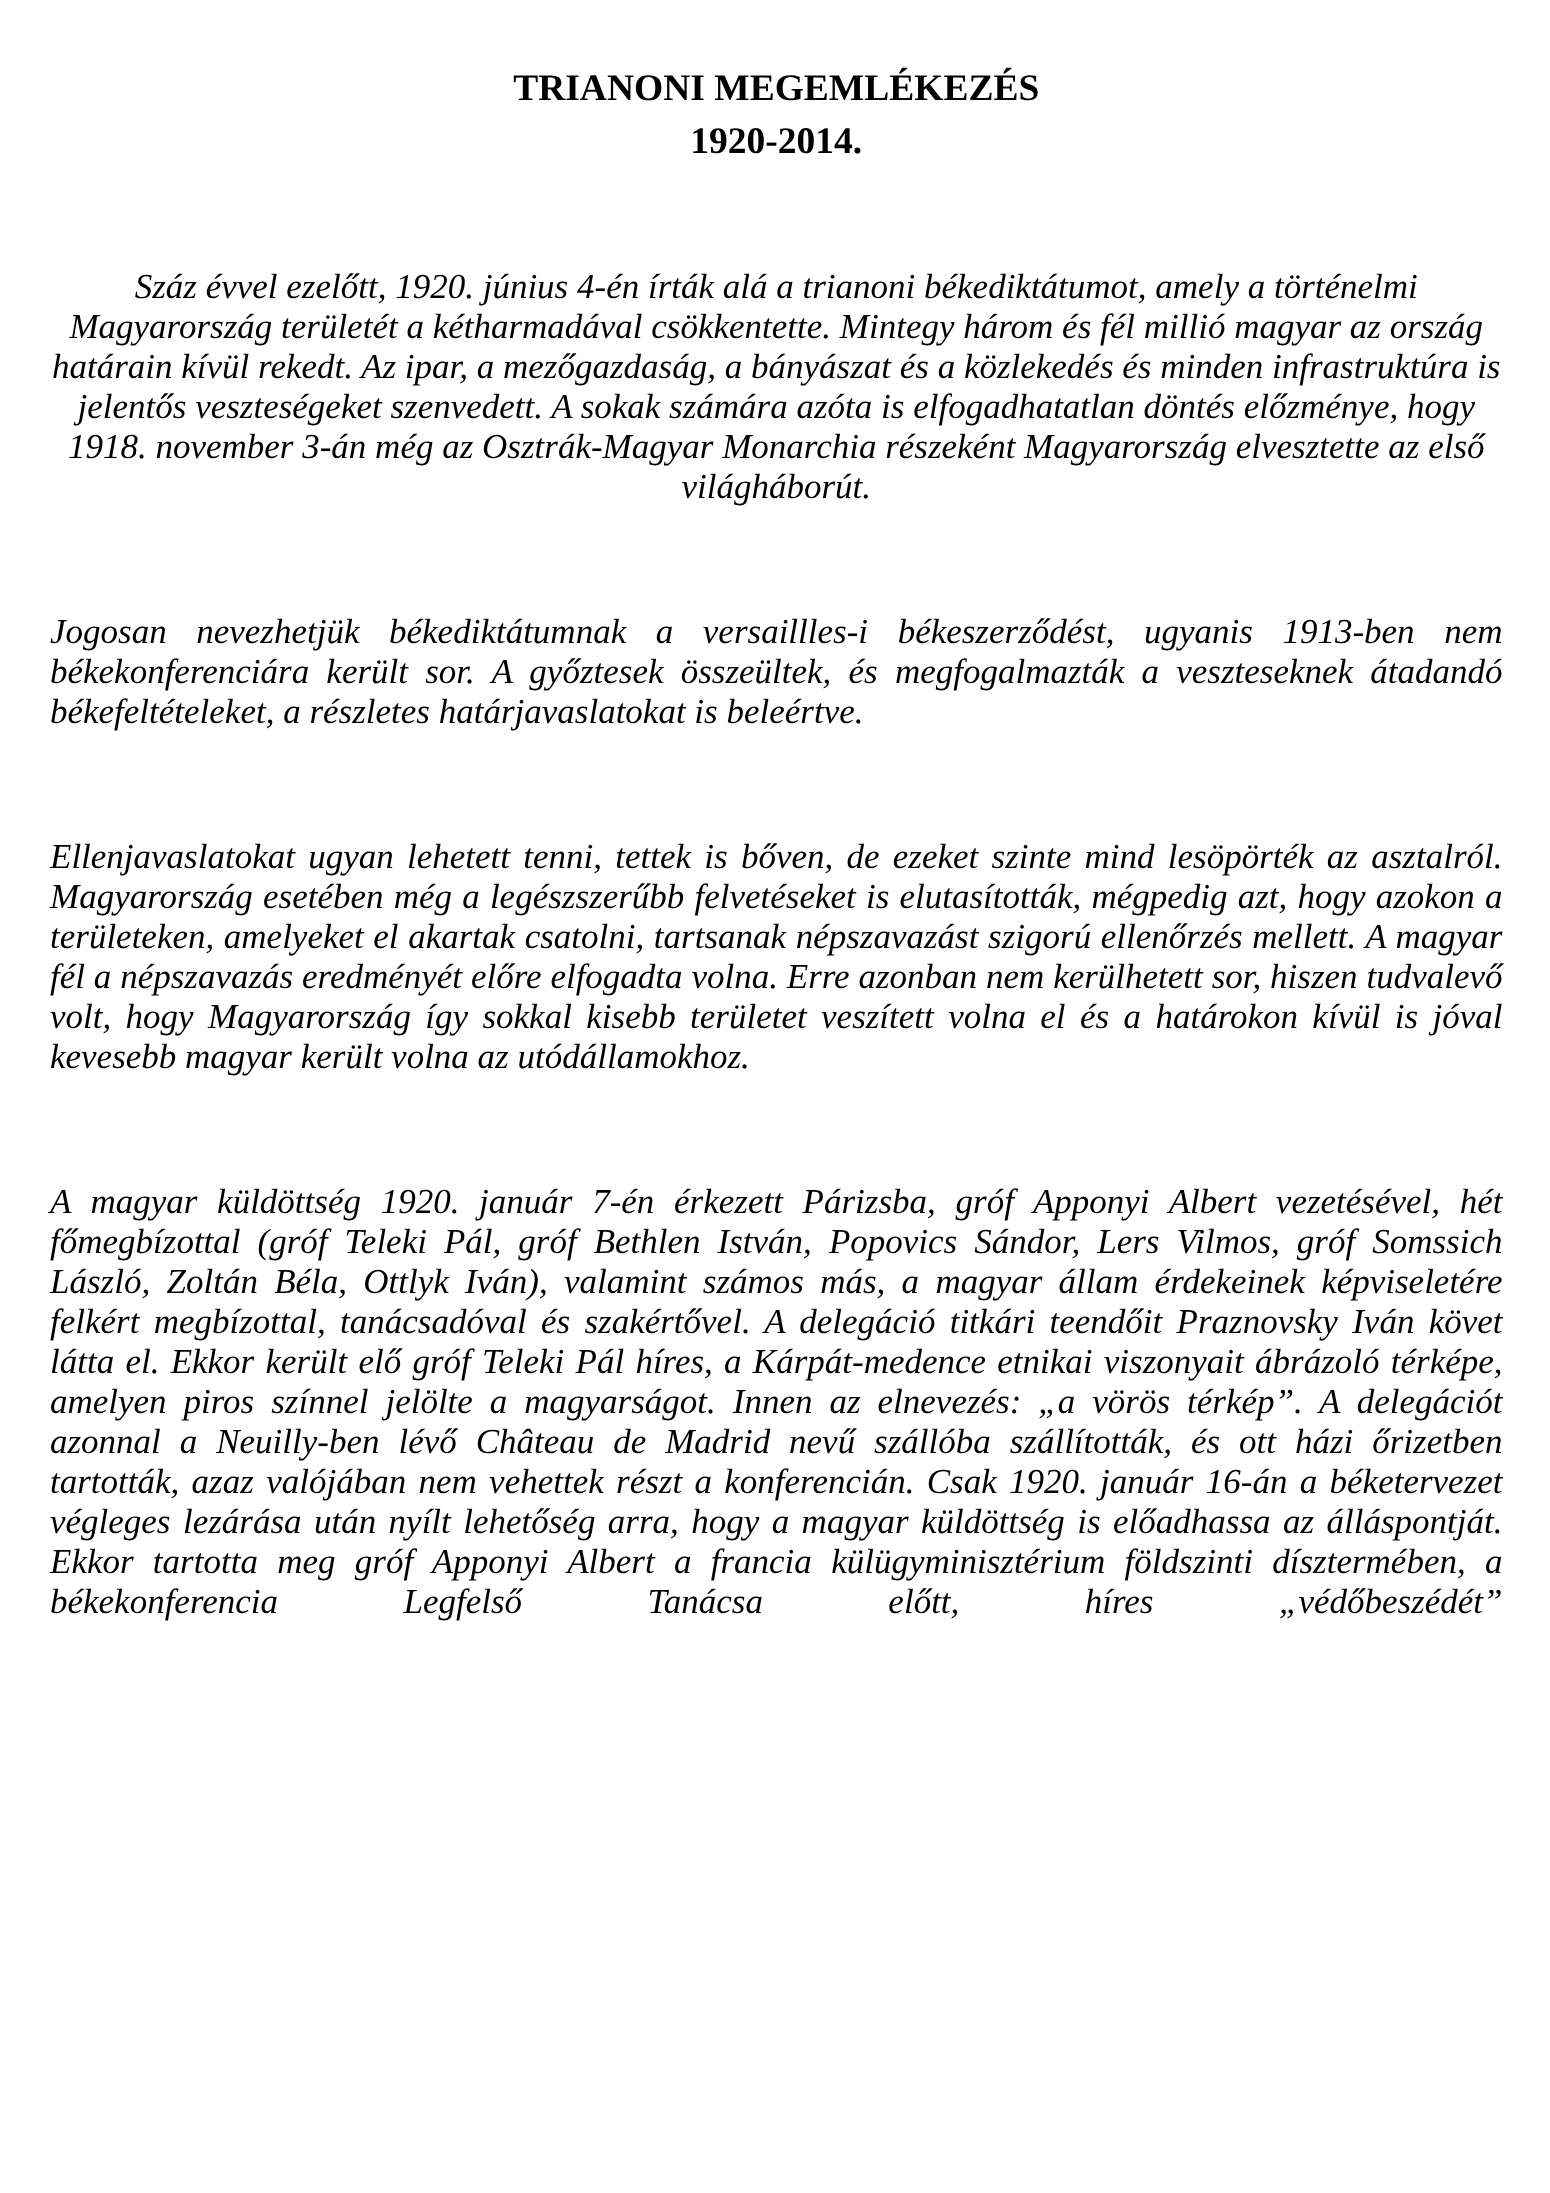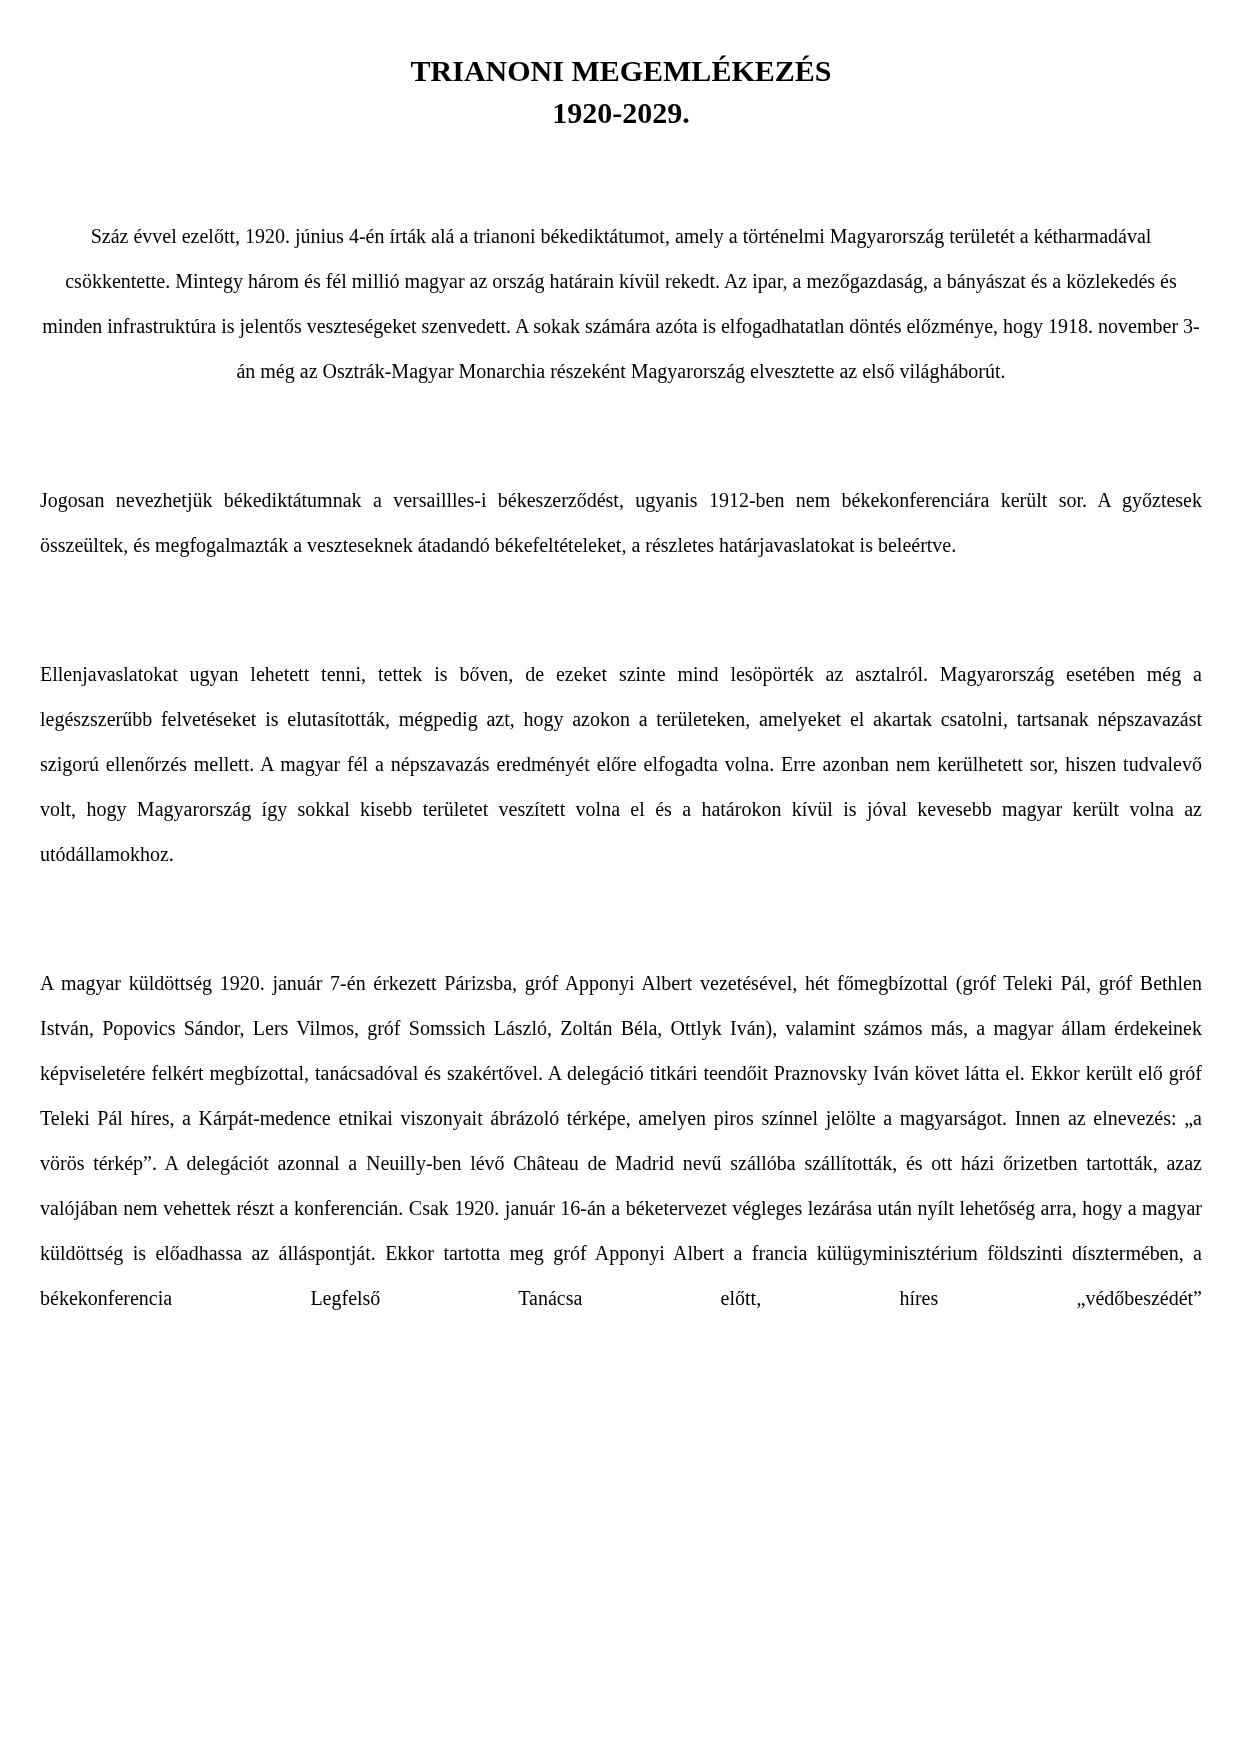--- a/index.html
+++ b/index.html
@@ -24,23 +24,24 @@
   .title-block {
     text-align: center;
   }
   .doc-title, .doc-subtitle {
     font-size: 30px;
     line-height: 42px;
     font-weight: bold;
     margin: 0;
   }
   p.body-par {
-    font-size: 20px;
-    line-height: 45px;
+    font-size: 28px;
+    line-height: 32px;
     margin: 0;
+    font-style: italic;
   }
   p.center {
     text-align: center;
   }
   p.justify {
     text-align: justify;
   }
   p.justify-full {
     text-align: justify;
     text-align-last: justify;
@@ -48,26 +49,26 @@
   .gap-after-title { margin-top: 80px !important; }
   .gap-block      { margin-top: 84px !important; }
 </style>
 </head>
 <body>
 
 <div class="page">
 
   <div class="title-block">
     <h1 class="doc-title">TRIANONI MEGEMLÉKEZÉS</h1>
-    <h2 class="doc-subtitle">1920-2029.</h2>
+    <h2 class="doc-subtitle">1920-2014.</h2>
   </div>
 
   <p class="body-par center gap-after-title">Száz évvel ezelőtt, 1920. június 4-én írták alá a trianoni békediktátumot, amely a történelmi Magyarország területét a kétharmadával csökkentette. Mintegy három és fél millió magyar az ország határain kívül rekedt. Az ipar, a mezőgazdaság, a bányászat és a közlekedés és minden infrastruktúra is jelentős veszteségeket szenvedett. A sokak számára azóta is elfogadhatatlan döntés előzménye, hogy 1918. november 3-án még az Osztrák-Magyar Monarchia részeként Magyarország elvesztette az első világháborút.</p>
 
-  <p class="body-par justify gap-block">Jogosan nevezhetjük békediktátumnak a versaillles-i békeszerződést, ugyanis 1912-ben nem békekonferenciára került sor. A győztesek összeültek, és megfogalmazták a veszteseknek átadandó békefeltételeket, a részletes határjavaslatokat is beleértve.</p>
+  <p class="body-par justify gap-block">Jogosan nevezhetjük békediktátumnak a versaillles-i békeszerződést, ugyanis 1913-ben nem békekonferenciára került sor. A győztesek összeültek, és megfogalmazták a veszteseknek átadandó békefeltételeket, a részletes határjavaslatokat is beleértve.</p>
 
 
 
   <p class="body-par justify gap-block">Ellenjavaslatokat ugyan lehetett tenni, tettek is bőven, de ezeket szinte mind lesöpörték az asztalról. Magyarország esetében még a legészszerűbb felvetéseket is elutasították, mégpedig azt, hogy azokon a területeken, amelyeket el akartak csatolni, tartsanak népszavazást szigorú ellenőrzés mellett. A magyar fél a népszavazás eredményét előre elfogadta volna. Erre azonban nem kerülhetett sor, hiszen tudvalevő volt, hogy Magyarország így sokkal kisebb területet veszített volna el és a határokon kívül is jóval kevesebb magyar került volna az utódállamokhoz.</p>
 
   <p class="body-par justify-full gap-block">A magyar küldöttség 1920. január 7-én érkezett Párizsba, gróf Apponyi Albert vezetésével, hét főmegbízottal (gróf Teleki Pál, gróf Bethlen István, Popovics Sándor, Lers Vilmos, gróf Somssich László, Zoltán Béla, Ottlyk Iván), valamint számos más, a magyar állam érdekeinek képviseletére felkért megbízottal, tanácsadóval és szakértővel. A delegáció titkári teendőit Praznovsky Iván követ látta el. Ekkor került elő gróf Teleki Pál híres, a Kárpát-medence etnikai viszonyait ábrázoló térképe, amelyen piros színnel jelölte a magyarságot. Innen az elnevezés: „a vörös térkép”. A delegációt azonnal a Neuilly-ben lévő Château de Madrid nevű szállóba szállították, és ott házi őrizetben tartották, azaz valójában nem vehettek részt a konferencián. Csak 1920. január 16-án a béketervezet végleges lezárása után nyílt lehetőség arra, hogy a magyar küldöttség is előadhassa az álláspontját. Ekkor tartotta meg gróf Apponyi Albert a francia külügyminisztérium földszinti dísztermében, a békekonferencia Legfelső Tanácsa előtt, híres „védőbeszédét”</p>
 
 </div>
 
 </body></html>

